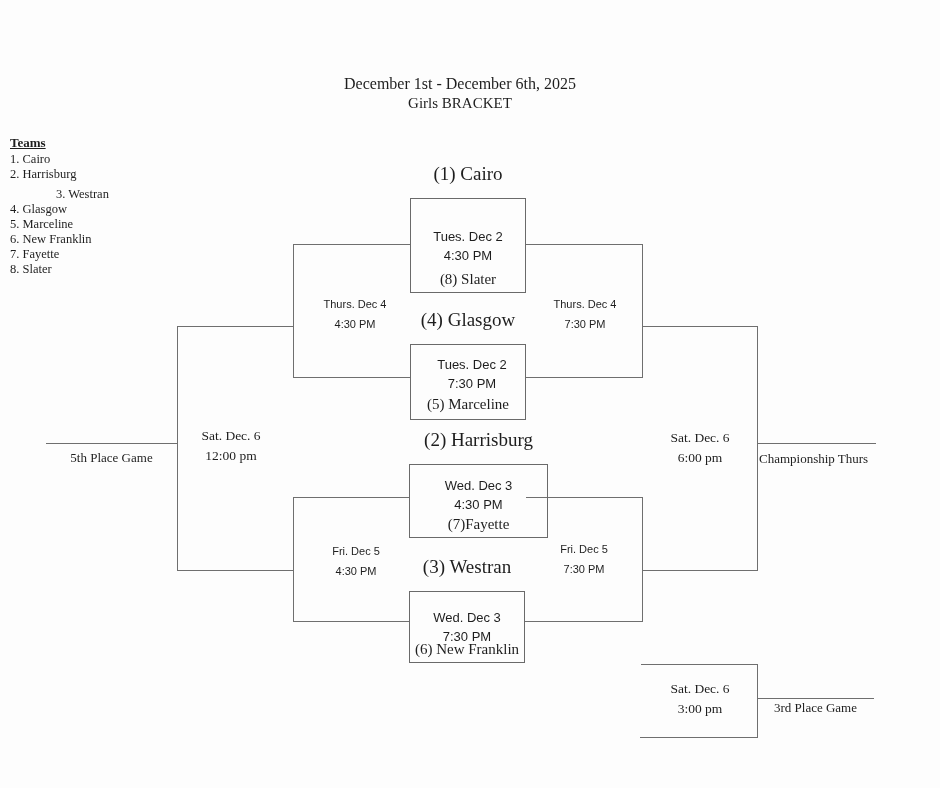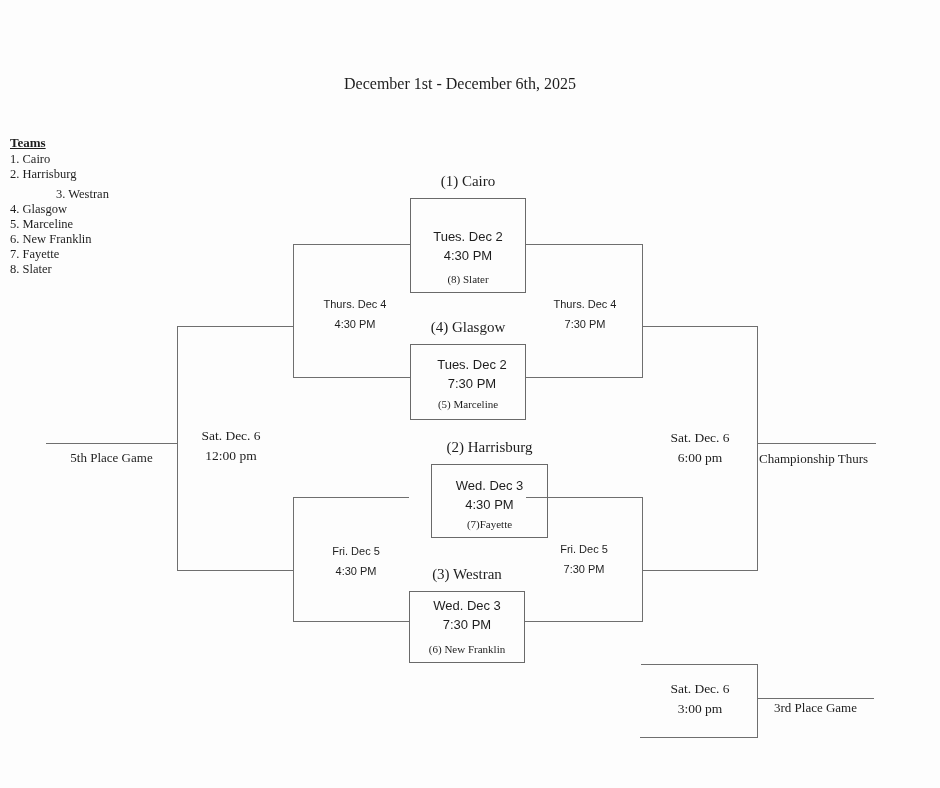--- a/index.html
+++ b/index.html
@@ -23,28 +23,28 @@
   .v{width:1px;}
   
   .game{
     position:absolute;box-sizing:border-box;border:1px solid #6a6a6a;
     text-align:center;font-family:"Liberation Sans",sans-serif;
     font-size:13px;line-height:19px;color:#1e1e1e;
   }
   .g1{padding-top:28px;}
   .g2{padding-top:10px;padding-left:8px;}
   .g3{padding-top:11px;}
-  .g4{padding-top:4px;}
+  .g4{padding-top:16px;}
   .seed-top{
-    position:absolute;bottom:100%;left:-14px;right:-14px;margin-bottom:8px;
-    font-family:"Liberation Serif",serif;font-size:15px;white-space:nowrap;
+    position:absolute;bottom:100%;left:-14px;right:-14px;margin-bottom:16px;
+    font-family:"Liberation Serif",serif;font-size:19px;white-space:nowrap;
   }
   .seed-bot{
     position:absolute;bottom:3px;left:-6px;right:-6px;
-    font-family:"Liberation Serif",serif;font-size:11px;white-space:nowrap;
+    font-family:"Liberation Serif",serif;font-size:15px;white-space:nowrap;
   }
   .g2 .seed-bot{bottom:5px;}
   
   .rlabel{
     position:absolute;text-align:center;
     font-family:"Liberation Sans",sans-serif;font-size:11px;line-height:20px;
   }
   .flabel{
     position:absolute;text-align:center;
     font-family:"Liberation Serif",serif;font-size:13.5px;line-height:20px;
@@ -55,20 +55,21 @@
   }
   .slabel.center{text-align:center;}
 </style>
 </head>
 <body>
 
 <div class="page">
 
   <div class="header">
     <div class="subtitle">December 1st - December 6th, 2025</div>
+    <div class="division">Girls BRACKET</div>
   </div>
 
   <div class="teams">
     <div class="teams-h">Teams</div>
     <div class="team">1. Cairo</div>
     <div class="team">2. Harrisburg</div>
     <div class="team gap">3. Westran</div>
     <div class="team">4. Glasgow</div>
     <div class="team">5. Marceline</div>
     <div class="team">6. New Franklin</div>
@@ -110,21 +111,21 @@
     <div class="seed-bot">(8) Slater</div>
   </div>
 
   <div class="game g2" style="left:410px;top:344px;width:116px;height:76px">
     <div class="seed-top">(4) Glasgow</div>
     <div class="gdate">Tues. Dec 2</div>
     <div class="gtime">7:30 PM</div>
     <div class="seed-bot">(5) Marceline</div>
   </div>
 
-  <div class="game g3" style="left:431px;top:464px;width:117px;height:74px">
+  <div class="game g3" style="left:409px;top:464px;width:139px;height:74px">
     <div class="seed-top">(2) Harrisburg</div>
     <div class="gdate">Wed. Dec 3</div>
     <div class="gtime">4:30 PM</div>
     <div class="seed-bot">(7)Fayette</div>
   </div>
 
   <div class="game g4" style="left:409px;top:591px;width:116px;height:72px">
     <div class="seed-top">(3) Westran</div>
     <div class="gdate">Wed. Dec 3</div>
     <div class="gtime">7:30 PM</div>

